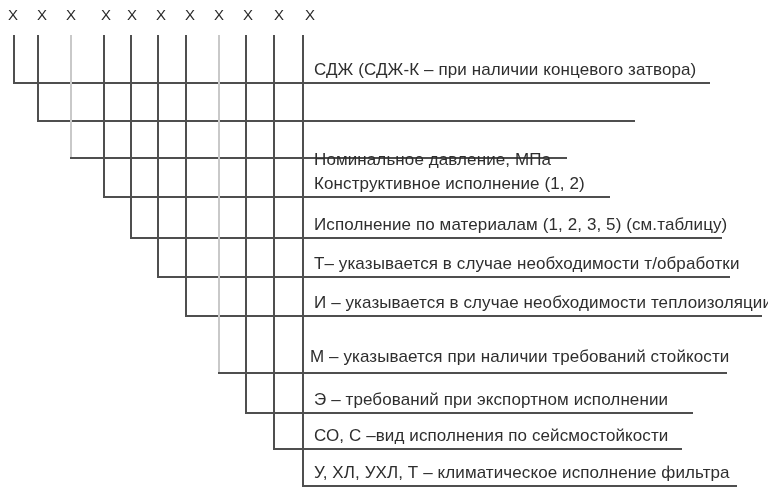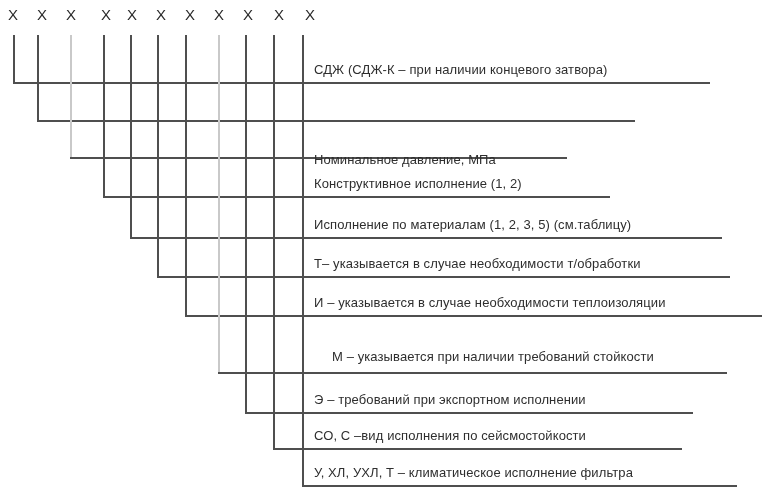--- a/index.html
+++ b/index.html
@@ -33,21 +33,21 @@
   .vline.faint {
     background: #c9c9c9;
   }
   .hline {
     position: absolute;
     height: 2px;
     background: #4f4f4f;
   }
   .row-label {
     position: absolute;
-    font-size: 13px;
+    font-size: 17px;
     line-height: 18px;
     letter-spacing: 0.1px;
     color: #2e2e2e;
     white-space: nowrap;
   }
   .row-label .sub {
     white-space: nowrap;
   }
 </style>
 </head>
@@ -80,21 +80,21 @@
     <div class="hline" style="left: 130px; top: 237px; width: 592px;"></div>
     <div class="row-label" style="left: 314px; bottom: 269px;">Исполнение по материалам (1, 2, 3, 5) (см.таблицу)</div>
     <div class="vline" style="left: 157px; top: 35px; height: 241px;"></div>
     <div class="hline" style="left: 157px; top: 276px; width: 573px;"></div>
     <div class="row-label" style="left: 314px; bottom: 230px;">Т– указывается в случае необходимости т/обработки</div>
     <div class="vline" style="left: 185px; top: 35px; height: 280px;"></div>
     <div class="hline" style="left: 185px; top: 315px; width: 577px;"></div>
     <div class="row-label" style="left: 314px; bottom: 191px;">И – указывается в случае необходимости теплоизоляции</div>
     <div class="vline faint" style="left: 218px; top: 35px; height: 337px;"></div>
     <div class="hline" style="left: 218px; top: 372px; width: 509px;"></div>
-    <div class="row-label" style="left: 332px; bottom: 137px; margin-top: 36px;">
+    <div class="row-label" style="left: 310px; bottom: 137px; margin-top: 36px;">
       <div class="sub">М – указывается при наличии требований стойкости</div>
     </div>
     <div class="vline" style="left: 245px; top: 35px; height: 377px;"></div>
     <div class="hline" style="left: 245px; top: 412px; width: 448px;"></div>
     <div class="row-label" style="left: 314px; bottom: 94px;">Э – требований при экспортном исполнении</div>
     <div class="vline" style="left: 273px; top: 35px; height: 413px;"></div>
     <div class="hline" style="left: 273px; top: 448px; width: 409px;"></div>
     <div class="row-label" style="left: 314px; bottom: 58px;">СО, С –вид исполнения по сейсмостойкости</div>
     <div class="vline" style="left: 302px; top: 35px; height: 450px;"></div>
     <div class="hline" style="left: 302px; top: 485px; width: 435px;"></div>

